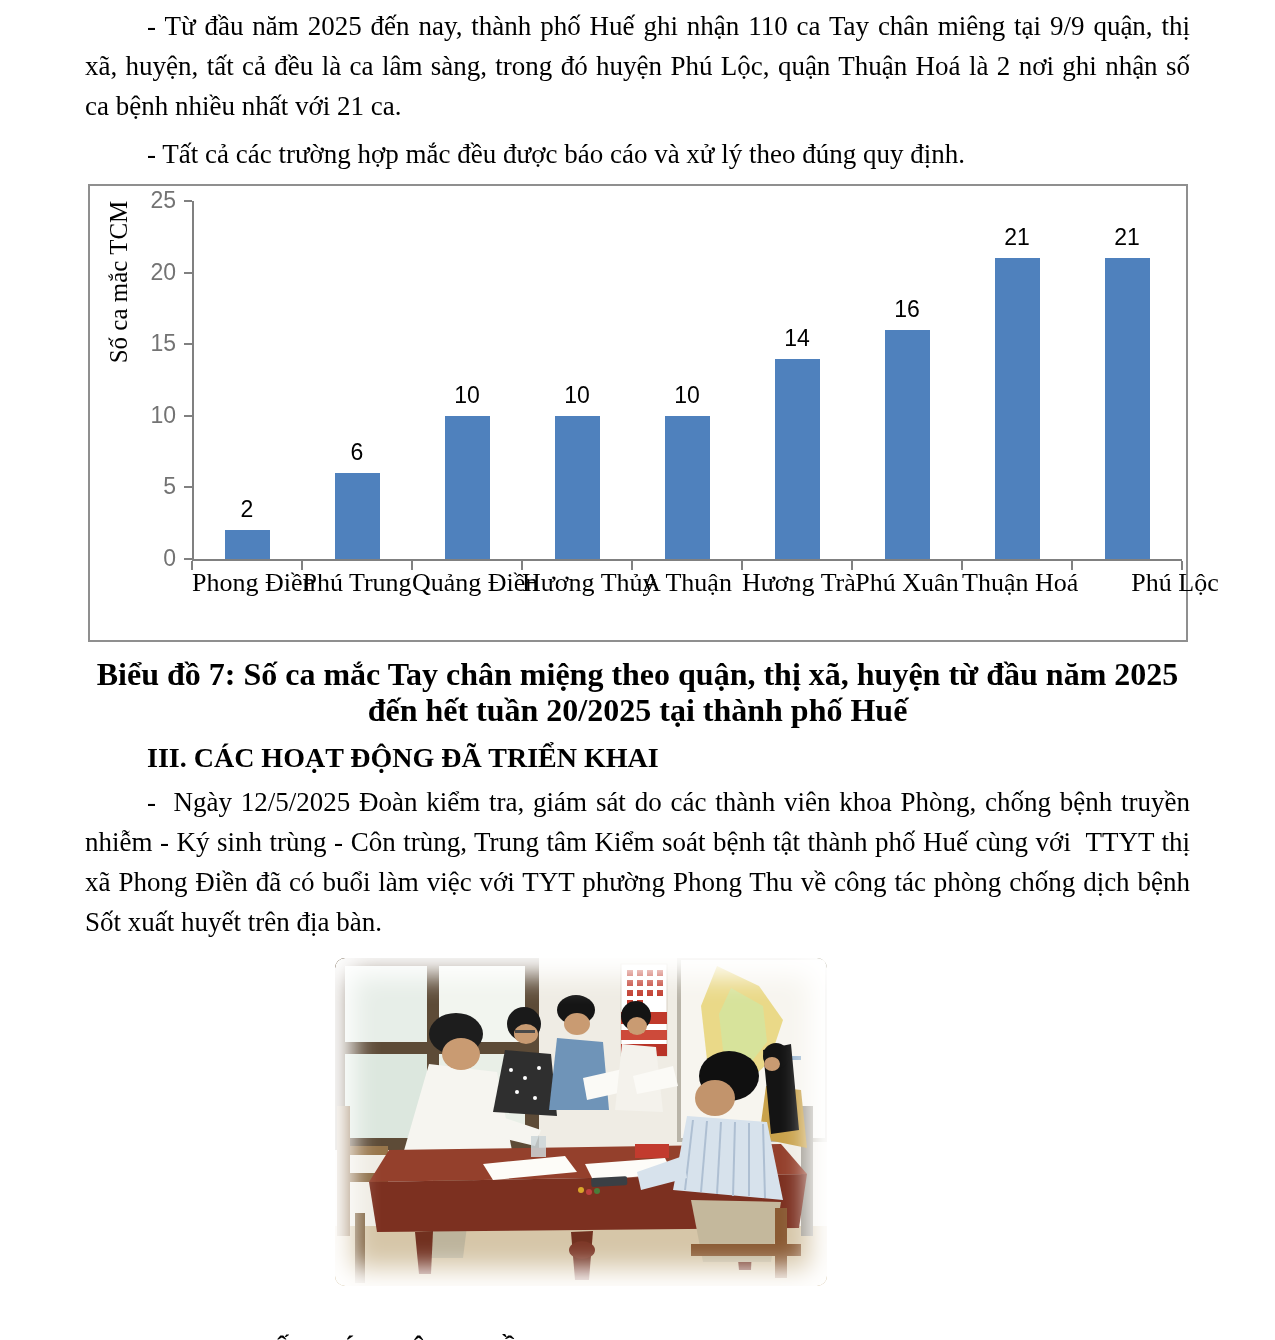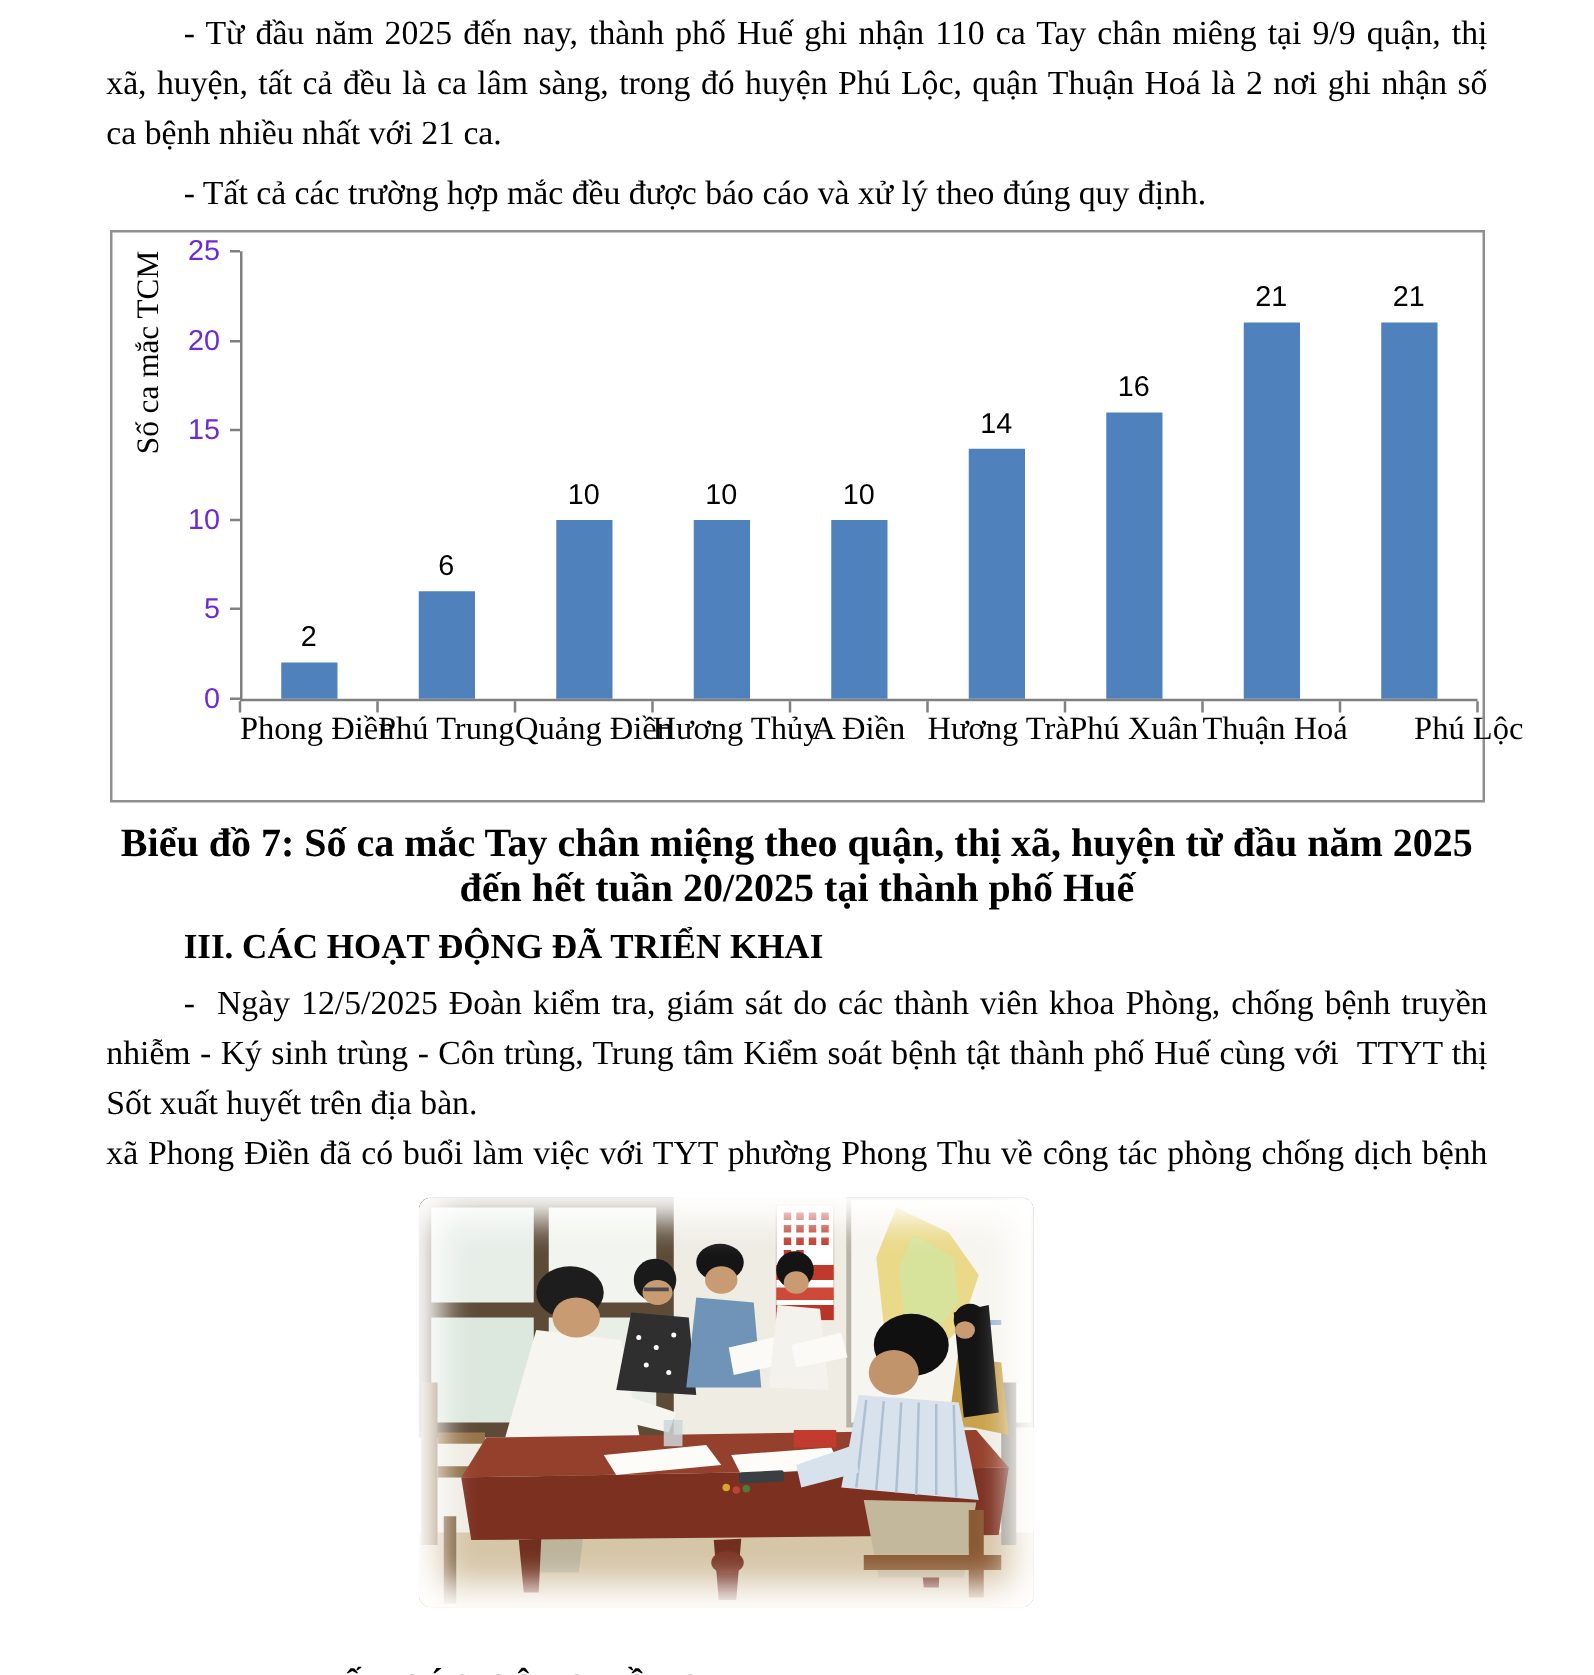--- a/index.html
+++ b/index.html
@@ -35,21 +35,21 @@
     margin:10px 0 0 3px;
     border:2px solid #8f8f8f;
     background:#fff;
     font-family:"Liberation Sans", sans-serif;
   }
   .y-axis-line{position:absolute;left:102px;top:15px;width:2px;height:360px;background:#808080;}
   .x-axis-line{position:absolute;left:102px;top:373px;width:990px;height:2px;background:#808080;}
   .ytick{position:absolute;width:8px;height:2px;background:#808080;left:94px;}
   .ytick-label{
     position:absolute;left:24px;width:62px;text-align:right;
-    font-size:23px;color:#6d28d9;
+    font-size:23px;color:#737373;
   }
   .xtick{position:absolute;top:375px;width:2px;height:9px;background:#808080;}
   .bar{position:absolute;background:#4f81bd;}
   .bar-value{
     position:absolute;width:70px;text-align:center;
     font-size:23px;color:#000;
   }
   .cat-label{
     position:absolute;top:382px;height:34px;
     font-family:"Liberation Serif", serif;
@@ -143,21 +143,21 @@
       <div class="bar-value" style="left: 232px; top: 253.08px;">6</div>
       <div class="cat-label" style="left: 212px; width: 110px;">Phú Trung</div>
       <div class="bar" style="left: 354.5px; width: 45px; top: 229.8px; height: 143.2px; background: rgb(79, 129, 189);"></div>
       <div class="bar-value" style="left: 342px; top: 195.8px;">10</div>
       <div class="cat-label" style="left: 322px; width: 110px;">Quảng Điền</div>
       <div class="bar" style="left: 464.5px; width: 45px; top: 229.8px; height: 143.2px; background: rgb(79, 129, 189);"></div>
       <div class="bar-value" style="left: 452px; top: 195.8px;">10</div>
       <div class="cat-label" style="left: 432px; width: 110px;">Hương Thủy</div>
       <div class="bar" style="left: 574.5px; width: 45px; top: 229.8px; height: 143.2px; background: rgb(79, 129, 189);"></div>
       <div class="bar-value" style="left: 562px; top: 195.8px;">10</div>
-      <div class="cat-label" style="left: 542px; width: 110px;">A Điền</div>
+      <div class="cat-label" style="left: 542px; width: 110px;">A Thuận</div>
       <div class="bar" style="left: 684.5px; width: 45px; top: 172.52px; height: 200.48px; background: rgb(79, 129, 189);"></div>
       <div class="bar-value" style="left: 672px; top: 138.52px;">14</div>
       <div class="cat-label" style="left: 652px; width: 110px;">Hương Trà</div>
       <div class="bar" style="left: 794.5px; width: 45px; top: 143.88px; height: 229.12px; background: rgb(79, 129, 189);"></div>
       <div class="bar-value" style="left: 782px; top: 109.88px;">16</div>
       <div class="cat-label" style="left: 762px; width: 110px;">Phú Xuân</div>
       <div class="bar" style="left: 904.5px; width: 45px; top: 72.28px; height: 300.72px; background: rgb(79, 129, 189);"></div>
       <div class="bar-value" style="left: 892px; top: 38.28px;">21</div>
       <div class="cat-label" style="left: 872px; width: 110px;">Thuận Hoá</div>
       <div class="bar" style="left: 1014.5px; width: 45px; top: 72.28px; height: 300.72px; background: rgb(79, 129, 189);"></div>
@@ -170,22 +170,22 @@
     <div>đến hết tuần 20/2025 tại thành phố Huế</div>
   </div>
 
   <div class="heading">III. CÁC HOẠT ĐỘNG ĐÃ TRIỂN KHAI</div>
 
   <div style="height:6px;"></div>
 
   <div class="para" id="para3">
       <div class="tline indent">-&nbsp; Ngày 12/5/2025 Đoàn kiểm tra, giám sát do các thành viên khoa Phòng, chống bệnh truyền</div>
       <div class="tline">nhiễm - Ký sinh trùng - Côn trùng, Trung tâm Kiểm soát bệnh tật thành phố Huế cùng với&nbsp; TTYT thị</div>
+      <div class="tline">xã Phong Điền đã có buổi làm việc với TYT phường Phong Thu về công tác phòng chống dịch bệnh</div>
       <div class="tline last">Sốt xuất huyết trên địa bàn.</div>
-      <div class="tline">xã Phong Điền đã có buổi làm việc với TYT phường Phong Thu về công tác phòng chống dịch bệnh</div>
     </div>
 
   <div class="photo-wrap">
     <svg viewBox="0 0 492 328" preserveAspectRatio="none">
 
       <rect x="0" y="0" width="492" height="328" fill="#efece4"></rect>
       <rect x="0" y="268" width="492" height="60" fill="#d6c6a8"></rect>
 
       <g>
         <rect x="0" y="0" width="204" height="192" fill="#5d4b37"></rect>

